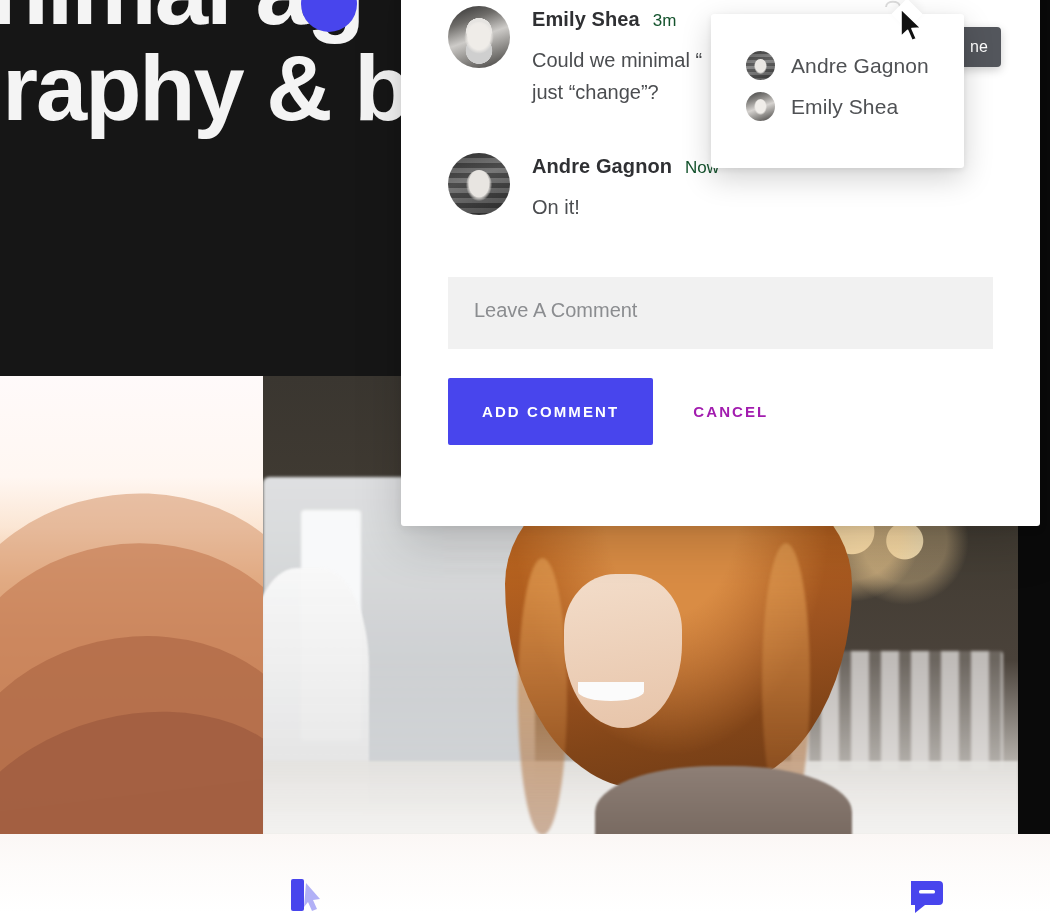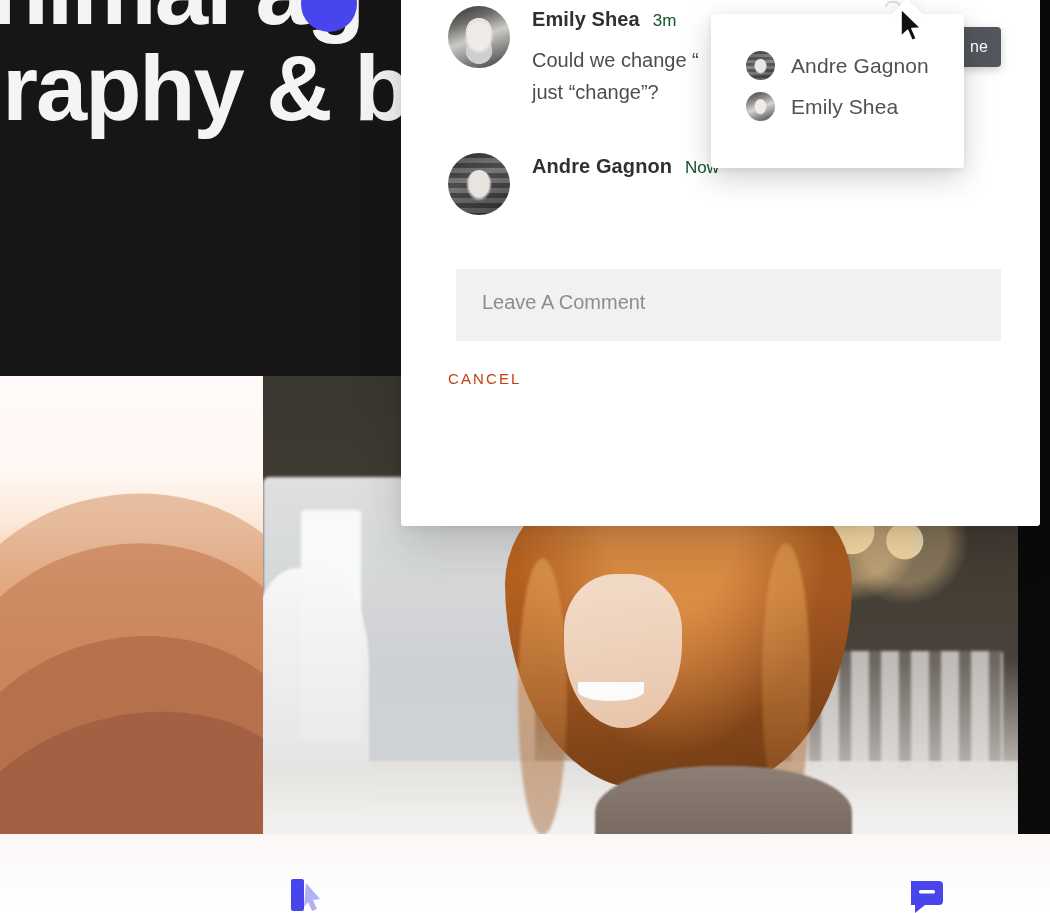--- a/index.html
+++ b/index.html
@@ -180,42 +180,42 @@
   .comment-body { padding-top:2px; }
   .comment-head { display:flex; align-items:baseline; gap:13px; margin-bottom:13px; }
   .author { font-size:20px; font-weight:700; color:#2f3033; letter-spacing:.1px; }
   .timestamp { font-size:17px; color:#14532d; font-weight:400; }
   .comment-text {
     font-size:20px; line-height:1.62; color:#4b4d50; font-weight:400;
     max-width:330px;
   }
 
   .comment-input {
-    margin:-2px 0 0 8px;
+    margin:-2px 0 0 0;
     width:545px; height:72px;
     background:#f1f1f1; border:none; outline:none;
     font-family:"Liberation Sans", sans-serif;
     font-size:20px; color:#8b8d90;
     padding:22px 26px;
     resize:none;
   }
   .comment-input::placeholder { color:#8b8d90; }
 
   .panel-actions { display:flex; align-items:center; gap:40px; margin-top:25px; }
   .btn-add {
     background:#4845ed; color:#ffffff;
     border:none; outline:none; cursor:pointer;
     font-family:"Liberation Sans", sans-serif;
     font-size:15px; font-weight:700; letter-spacing:2.1px;
     padding:0 34px; height:67px; border-radius:2px;
   }
   .btn-cancel {
     background:transparent; border:none; outline:none; cursor:pointer;
     font-family:"Liberation Sans", sans-serif;
-    font-size:15px; font-weight:400; letter-spacing:2.1px; color:#c2410c;
+    font-size:15px; font-weight:700; letter-spacing:2.1px; color:#a21caf;
     padding:0;
   }
 
   
   .mention-dropdown {
     position:absolute; left:711px; top:14px;
     width:253px; height:154px;
     background:#ffffff; border-radius:3px;
     box-shadow:0 10px 30px rgba(0,0,0,.18), 0 2px 6px rgba(0,0,0,.08);
     padding:31px 0 0 0;
@@ -328,39 +328,41 @@
     <div class="panel-inner">
 
       <div class="comment-item">
         <div class="avatar emily"></div>
         <div class="comment-body">
           <div class="comment-head">
             <span class="author">Emily Shea</span>
             <span class="timestamp">3m</span>
           </div>
           <div class="comment-text">
-            <span>Could we change “</span><br>
+            <span>Could we minimal “</span><br>
             <span>just “change”?</span>
           </div>
         </div>
       </div>
 
       <div class="comment-item" style="margin-bottom:56px;">
         <div class="avatar andre"></div>
         <div class="comment-body">
           <div class="comment-head">
             <span class="author">Andre Gagnon</span>
             <span class="timestamp">Now</span>
           </div>
+          <div class="comment-text">On it!</div>
         </div>
       </div>
 
       <textarea class="comment-input" placeholder="Leave A Comment" style=""></textarea>
 
       <div class="panel-actions">
+        <button class="btn-add">ADD COMMENT</button>
         <button class="btn-cancel">CANCEL</button>
       </div>
     </div>
   </div>
 
   <div class="tooltip-chip">ne</div>
 
   <div class="pin-ghost">
     <svg width="18" height="16" viewBox="0 0 18 16" aria-hidden="true">
       <path d="M2 13 C2 6 16 6 16 13" stroke="#666" stroke-width="2" fill="none"></path>

